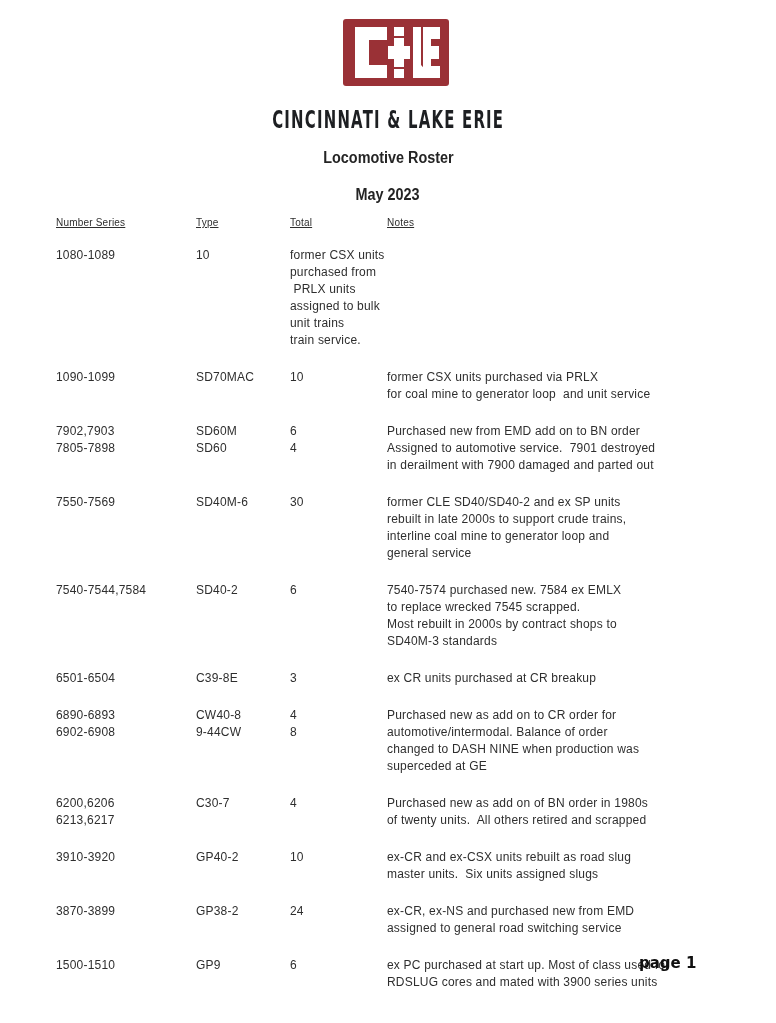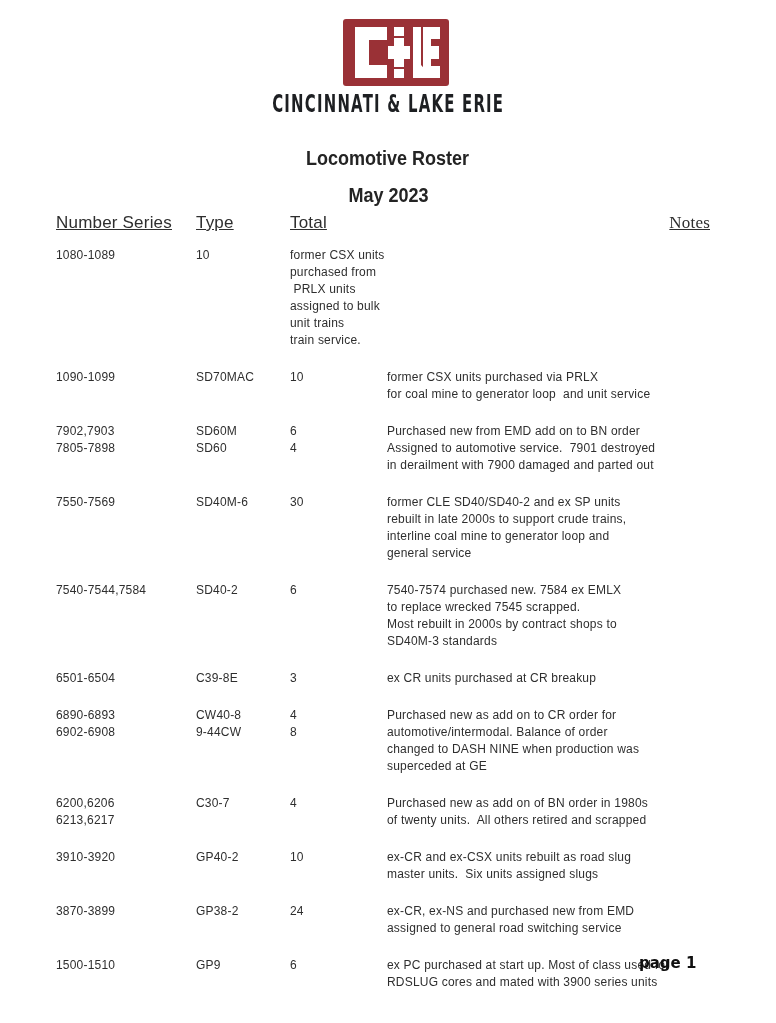--- a/index.html
+++ b/index.html
@@ -5,44 +5,44 @@
   html,body { margin:0; padding:0; background:#e8e8e8; }
   .page {
     position:relative; width:776px; height:1023px; margin:0 auto;
     background:#ffffff; overflow:hidden;
     font-family:"Liberation Sans", sans-serif; color:#2e2e2e;
   }
   
   .logo { position:absolute; left:343px; top:19px; width:106px; height:67px; }
   
   .brand {
-    position:absolute; top:92px; left:0; width:776px; text-align:center;
+    position:absolute; top:108px; left:0; width:776px; text-align:center;
     font-family:"DejaVu Sans", sans-serif; font-weight:bold; font-size:24px;
     color:#1d1f22; line-height:24px;
   }
   .brand .squeeze {
     display:inline-block; transform:scaleX(0.62) scaleY(1.02);
     transform-origin:center; white-space:nowrap; letter-spacing:2px;
   }
   
   .doc-title, .doc-date {
     position:absolute; left:0; width:776px; text-align:center;
-    font-weight:bold; font-size:20px; line-height:22px; color:#242424;
+    font-weight:bold; font-size:16px; line-height:22px; color:#242424;
   }
   .doc-title { top:147px; }
   .doc-date  { top:169px;margin-top:15px; }
   .doc-title .squeeze, .doc-date .squeeze {
     display:inline-block; transform:scaleX(0.9); transform-origin:center; white-space:nowrap;
   }
   
   .table { position:absolute; left:56px; top:214px; width:706px; }
   .thead, .row { display:grid; grid-template-columns:140px 94px 97px 1fr; }
   .thead { margin-bottom:16px; }
-  .thead .cell { text-decoration:underline; font-size:17px; line-height:17px; color:#2e2e2e; }
-  .thead .cell.notes-h { text-align:right; padding-right:52px;font-family:Liberation Serif, serif; }
+  .thead .cell { text-decoration:underline; font-size:10px; line-height:17px; color:#2e2e2e; }
+  .thead .cell.notes-h { text-align:left; padding-right:52px; }
   .row { margin-bottom:20px; }
   .cell {
     font-size:12px; line-height:17px; white-space:pre-wrap; color:#2e2e2e;
     letter-spacing:0.2px;
   }
   
   .page-number {
     position:absolute; left:639px; top:954px;
     font-family:"DejaVu Sans", sans-serif; font-weight:bold; font-size:15px; color:#101010;
   }

